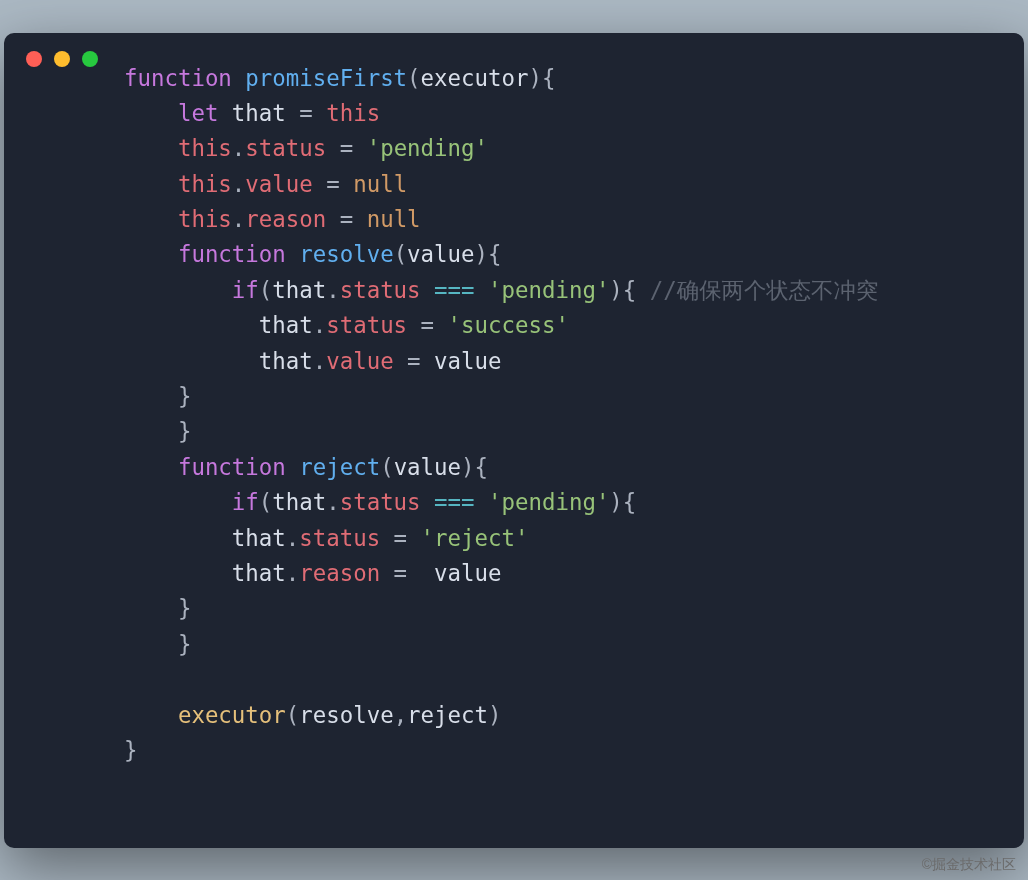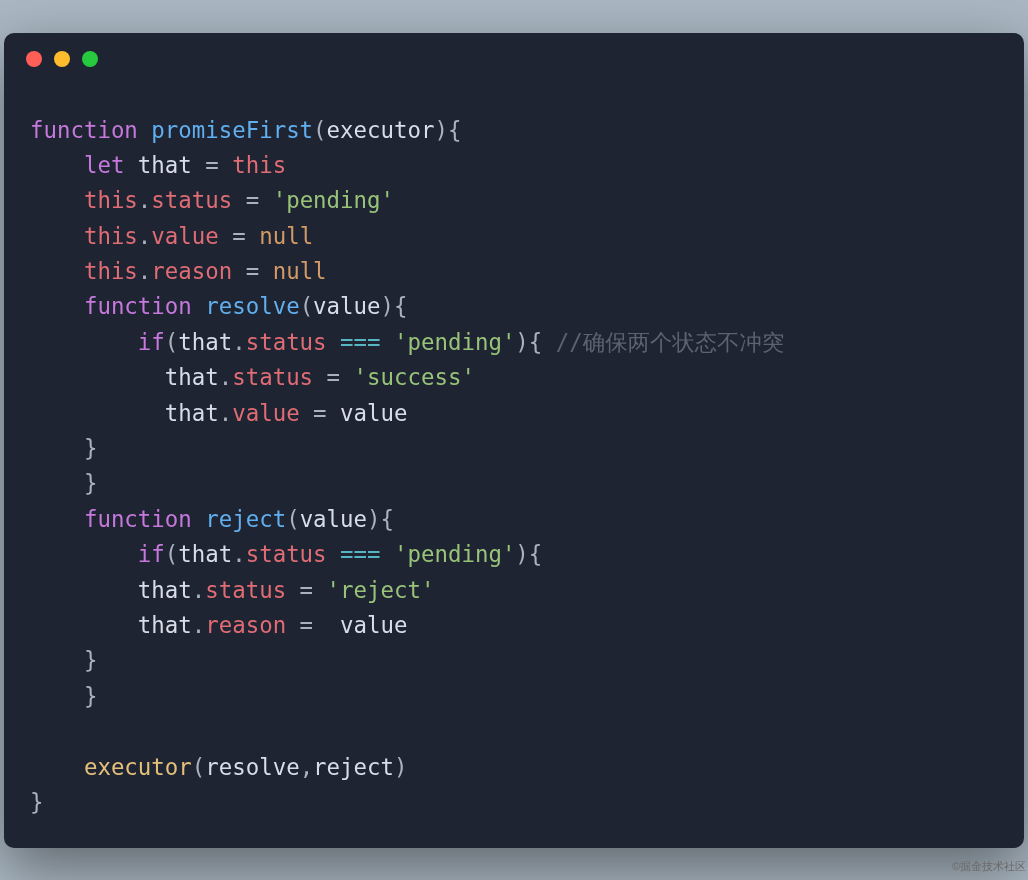--- a/index.html
+++ b/index.html
@@ -14,21 +14,21 @@
       position: relative;
     }
     .window {
       width: 1020px;
       height: 815px;
       background: #1e2431;
       border-radius: 10px;
       box-shadow: 0 20px 60px rgba(0,0,0,0.45);
       overflow: hidden;
       display: flex;
-      flex-direction: column;
+      flex-direction: row;
     }
     .titlebar {
       height: 52px;
       display: flex;
       align-items: center;
       padding-left: 22px;
       gap: 12px;
     }
     .dot {
       width: 16px;
@@ -54,23 +54,23 @@
     .prop { color: #e06c75; }
     .str { color: #98c379; }
     .null { color: #d19a66; }
     .op { color: #56b6c2; }
     .punct { color: #abb2bf; }
     .ident { color: #d8dee9; }
     .comment { color: #5c6370; }
     .call { color: #e5c07b; }
     .watermark {
       position: absolute;
-      right: 2px;
+      right: 12px;
       bottom: 6px;
-      font-size: 11px;
+      font-size: 14px;
       color: #6b6b6b;
       font-family: sans-serif;
     }
   </style>
 </head>
 <body>
 
 <div class="window">
   <div class="titlebar">
     <div class="dot red"></div>

